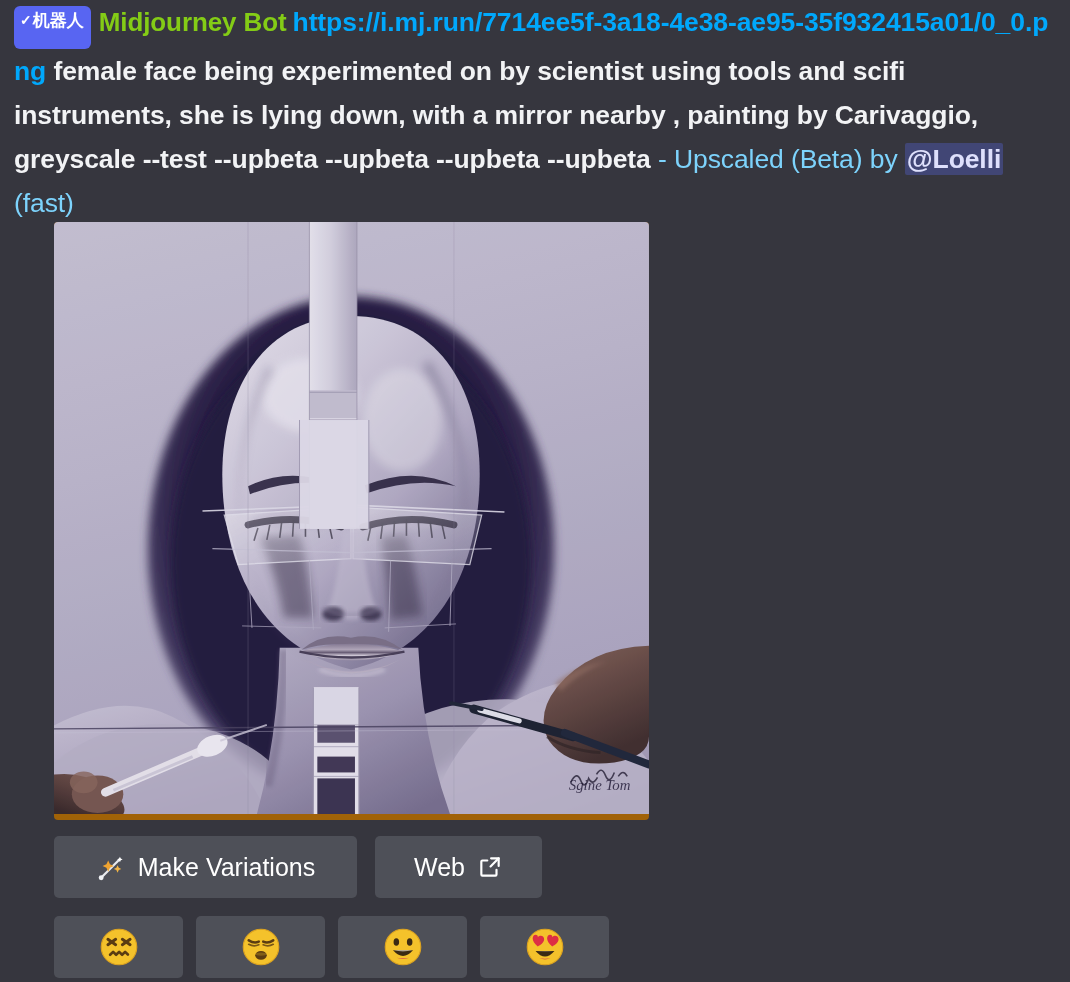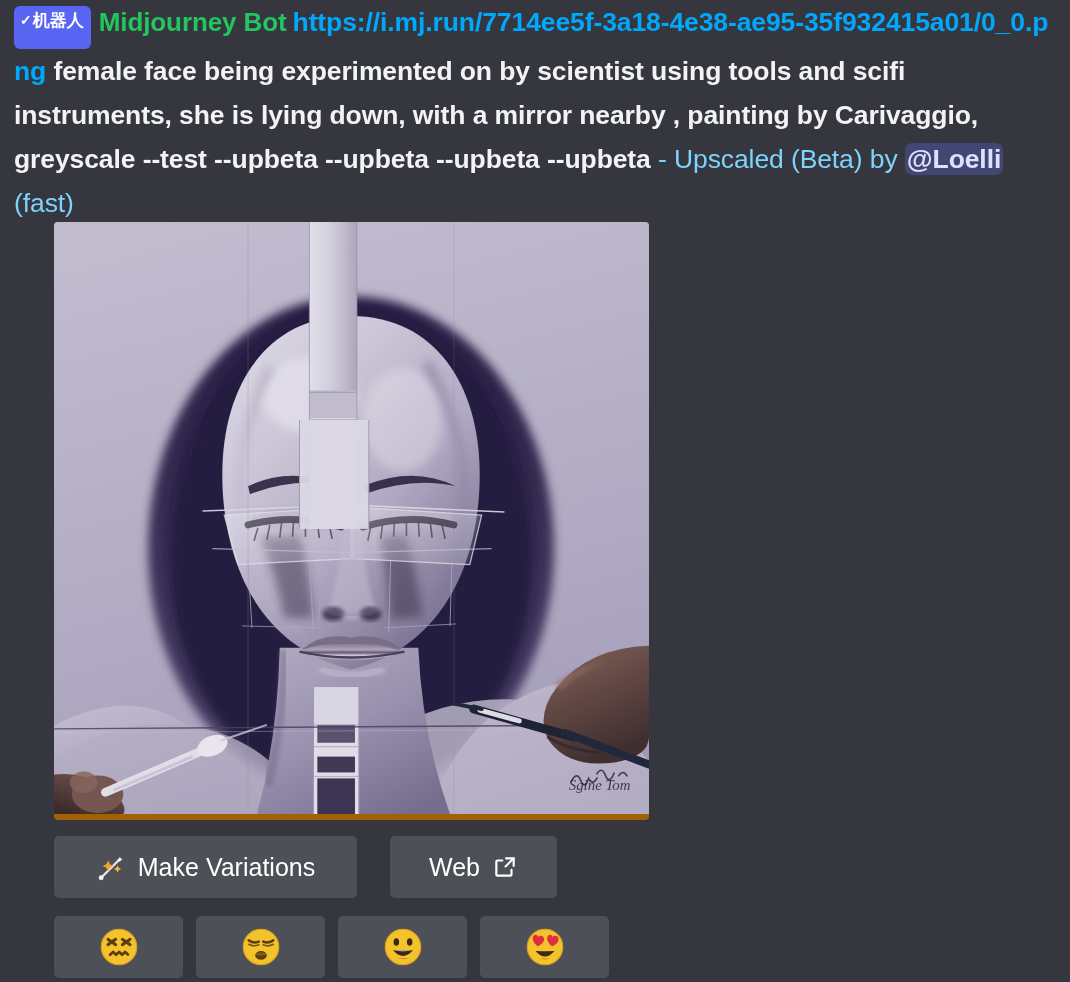--- a/index.html
+++ b/index.html
@@ -52,21 +52,21 @@
     margin-right: 8px;
     letter-spacing: 0px;
   }
   .bot-tag .check {
     font-size: 14px;
     margin-right: 1px;
     vertical-align: 1px;
   }
 
   .author {
-    color: #22c55e;
+    color: #84cc16;
     font-weight: 600;
     font-size: 26px;
     margin-right: 6px;
   }
 
   .link {
     color: #00a8fc;
     font-weight: 700;
     word-break: break-all;
   }
@@ -77,21 +77,21 @@
   }
 
   .suffix {
     color: #7dd3fc;
     font-weight: 400;
   }
 
   .mention {
     background: #414675;
     color: #dee0fc;
-    border-radius: 7px;
+    border-radius: 2px;
     padding: 1px 2px;
     font-weight: 700;
   }
 
   
   .attachment {
     position: absolute;
     left: 54px;
     top: 222px;
     width: 595px;
@@ -101,21 +101,21 @@
     background: #a16207;
   }
   .art { position: absolute; inset: 0; }
 
   
   .btn-row {
     position: absolute;
     left: 54px;
     top: 836px;
     display: flex;
-    gap: 33px;
+    gap: 18px;
   }
   .btn {
     height: 62px;
     background: #4e5058;
     border: none;
     border-radius: 5px;
     color: #ffffff;
     font-family: "Liberation Sans", sans-serif;
     font-size: 25px;
     font-weight: 400;

